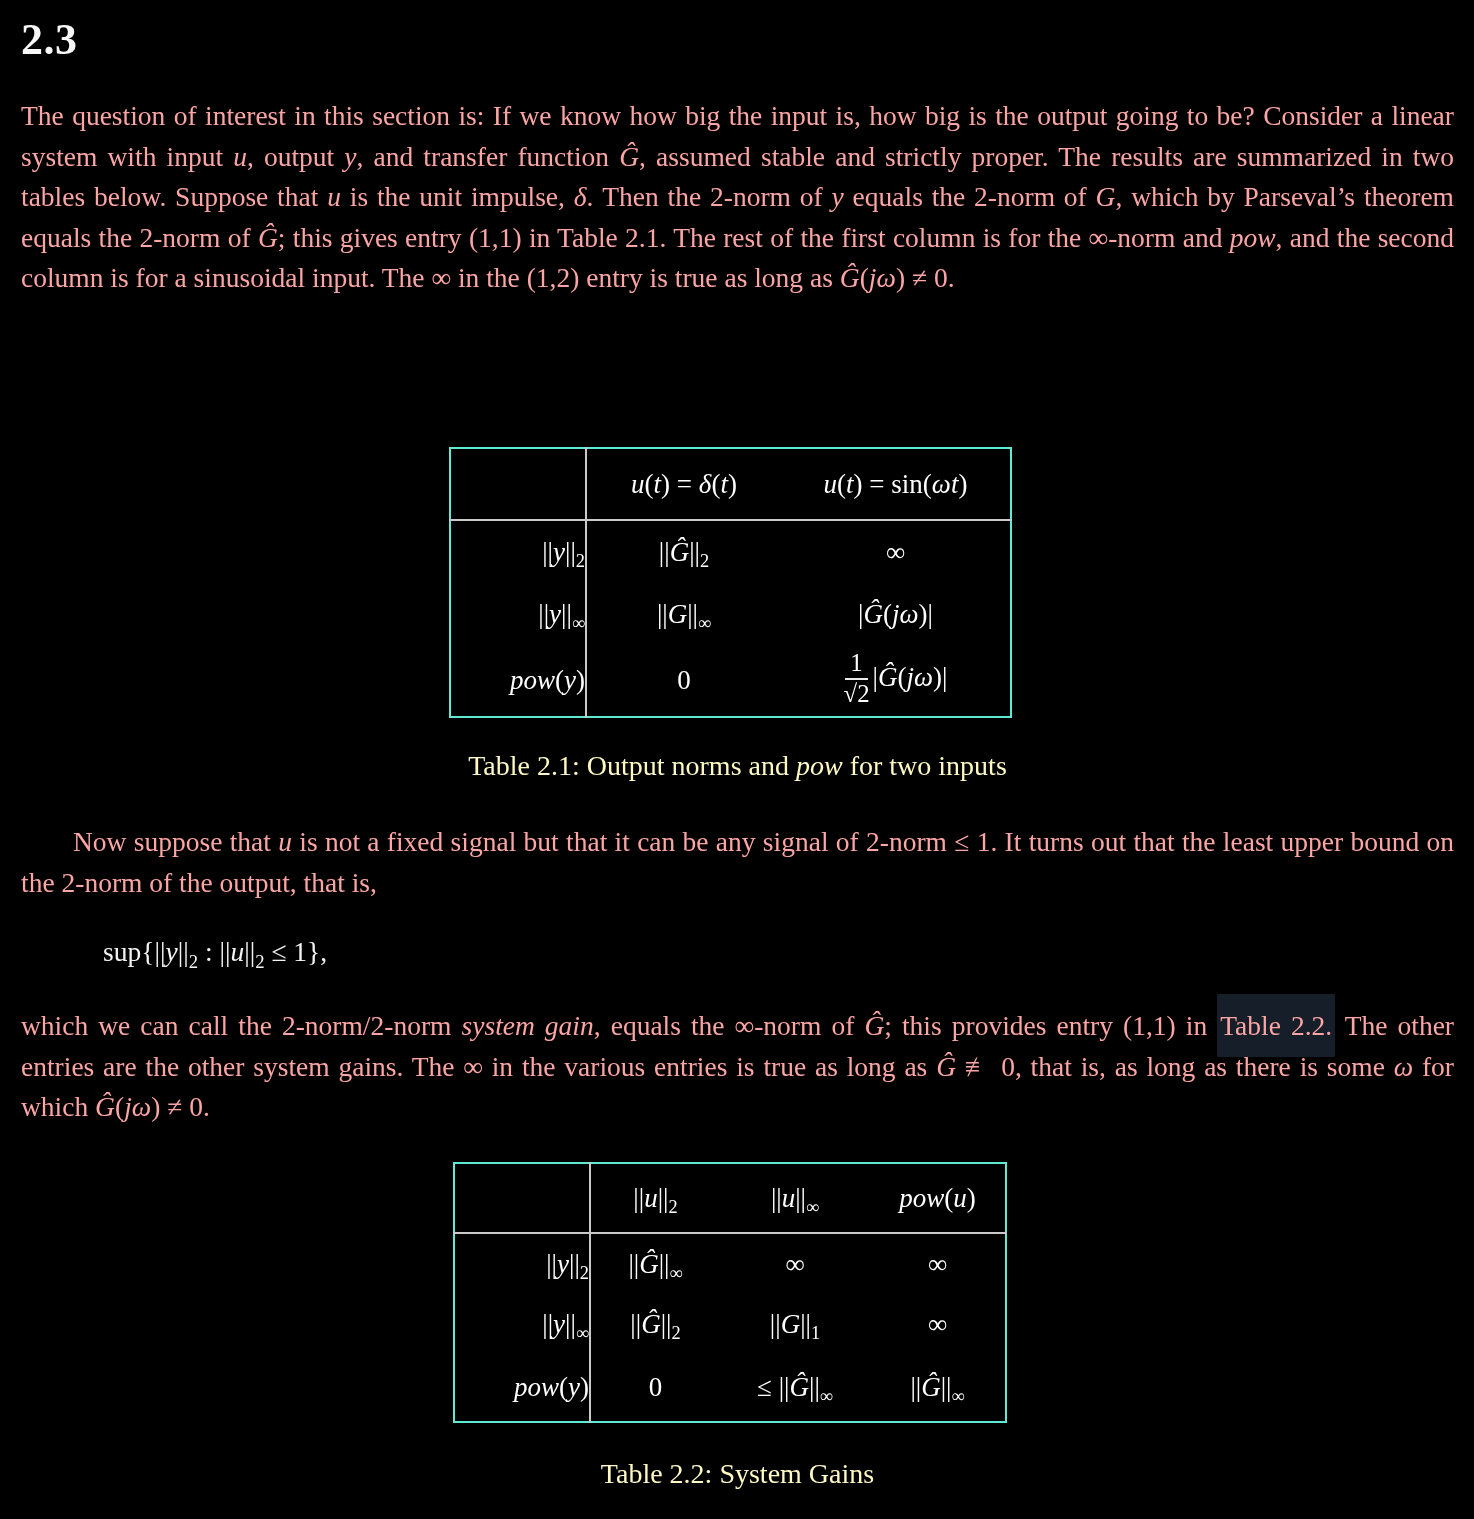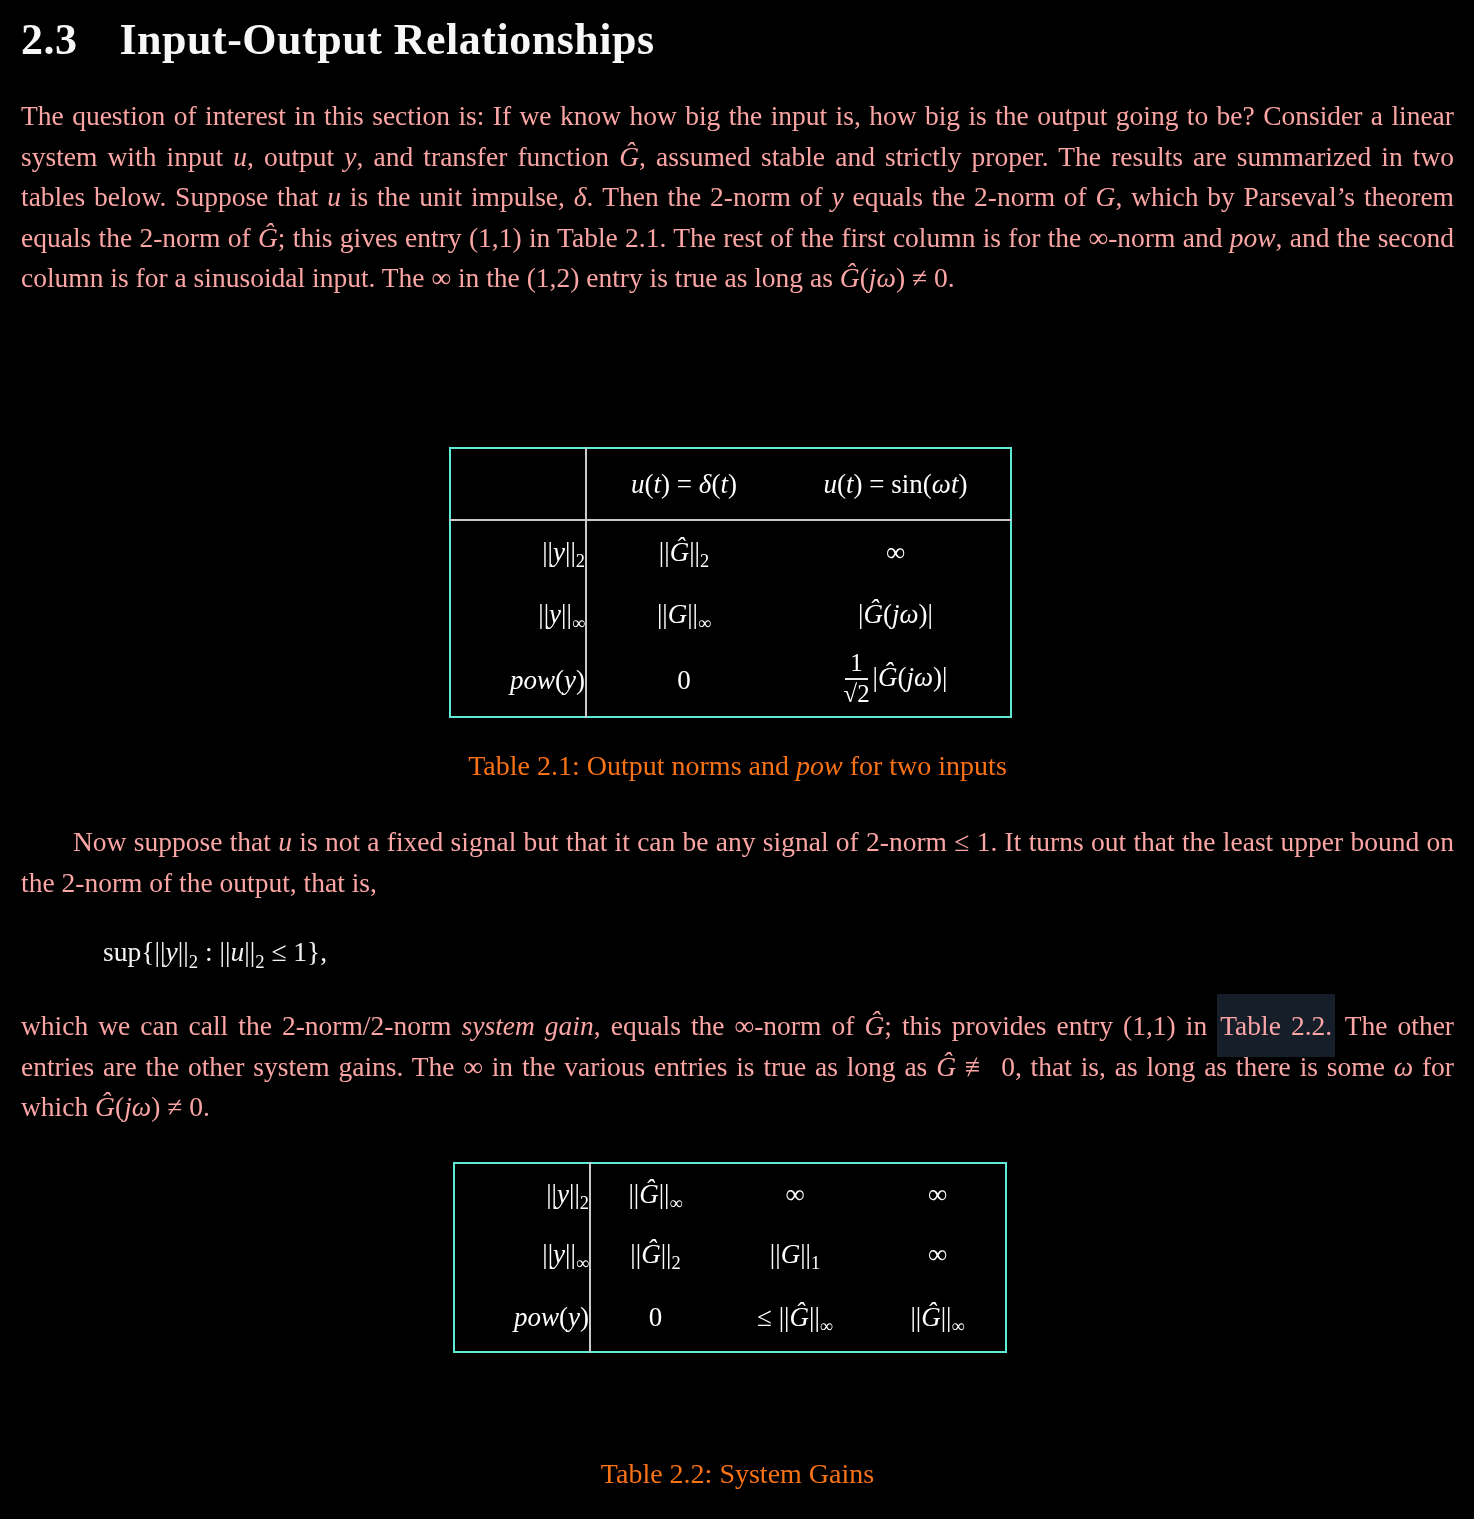--- a/index.html
+++ b/index.html
@@ -60,41 +60,40 @@
   .t1 tr.r1 td{height:62px;}
   .t1 tr.r2 td{height:62px;}
   .t1 tr.r3 td{height:71px;}
   .t2 tr.hdr td{height:68px;}
   .t2 tr.r1 td{height:60px;}
   .t2 tr.r2 td{height:60px;}
   .t2 tr.r3 td{height:67px;}
 
   .caption{
     position:absolute;left:21px;width:1433px;
-    text-align:center;font-size:28px;color:#f97316;
+    text-align:center;font-size:28px;color:#fef9c3;
   }
   .cap1{top:750px;}
   .cap2{top:1458px;}
 
   .frac{
     display:inline-flex;flex-direction:column;align-items:center;
     vertical-align:middle;line-height:1.05;font-size:0.92em;
     margin-right:3px;position:relative;top:-2px;
   }
   .fnum{padding:0 5px 1px 5px;border-bottom:2px solid #e9e9e9;}
   .fden{padding-top:1px;}
 </style>
 </head>
 <body>
 
 <div class="page">
 
   <div class="heading">
     <span>2.3</span>
-    <span>Input-Output Relationships</span>
   </div>
 
   <div class="para p1">The question of interest in this section is: If we know how big the input is, how big is the output going to be? Consider a linear system with input <i>u</i>, output <i>y</i>, and transfer function <i>Ĝ</i>, assumed stable and strictly proper. The results are summarized in two tables below. Suppose that <i>u</i> is the unit impulse, <i>δ</i>. Then the 2-norm of <i>y</i> equals the 2-norm of <i>G</i>, which by Parseval’s theorem equals the 2-norm of <i>Ĝ</i>; this gives entry (1,1) in Table 2.1. The rest of the first column is for the ∞-norm and <i>pow</i>, and the second column is for a sinusoidal input. The ∞ in the (1,2) entry is true as long as <i>Ĝ</i>(<i>jω</i>) ≠ 0.</div>
 
   <table class="dtable t1">
     <colgroup>
         <col style="width:136px">
         <col style="width:195px">
         <col style="width:230px">
       </colgroup>
@@ -134,20 +133,26 @@
   <div class="para p3">which we can call the 2-norm/2-norm <i>system gain</i>, equals the ∞-norm of <i>Ĝ</i>; this provides entry (1,1) in <span class="ref-hl">Table 2.2.</span> The other entries are the other system gains. The ∞ in the various entries is true as long as <i>Ĝ</i> ≢ 0, that is, as long as there is some <i>ω</i> for which <i>Ĝ</i>(<i>jω</i>) ≠ 0.</div>
 
   <table class="dtable t2">
     <colgroup>
         <col style="width:136px">
         <col style="width:130px">
         <col style="width:150px">
         <col style="width:136px">
       </colgroup>
     <tbody>
+        <tr class="hdr">
+      <td class="lbl"></td>
+      <td>||<i>u</i>||<sub>2</sub></td>
+      <td>||<i>u</i>||<sub>∞</sub></td>
+      <td><i>pow</i>(<i>u</i>)</td>
+    </tr>
     <tr class="r1">
       <td class="lbl">||<i>y</i>||<sub>2</sub></td>
       <td>||<i>Ĝ</i>||<sub>∞</sub></td>
       <td>∞</td>
       <td>∞</td>
     </tr>
     <tr class="r2">
       <td class="lbl">||<i>y</i>||<sub>∞</sub></td>
       <td>||<i>Ĝ</i>||<sub>2</sub></td>
       <td>||<i>G</i>||<sub>1</sub></td>

